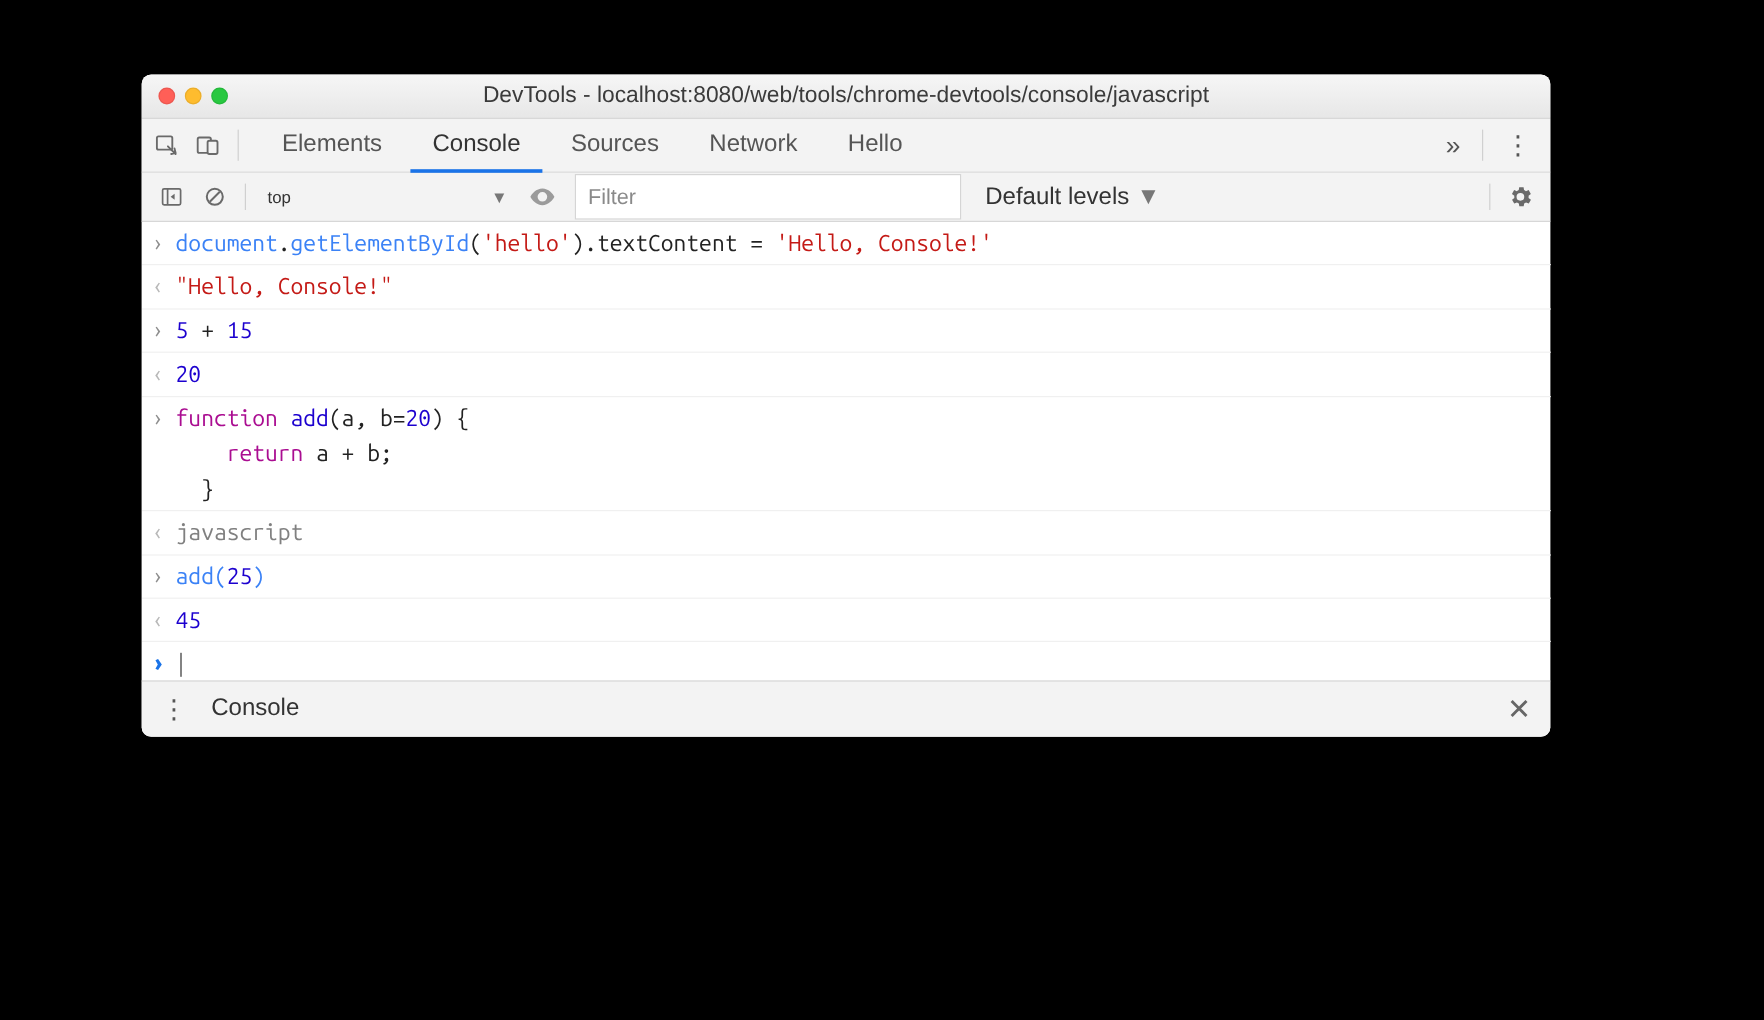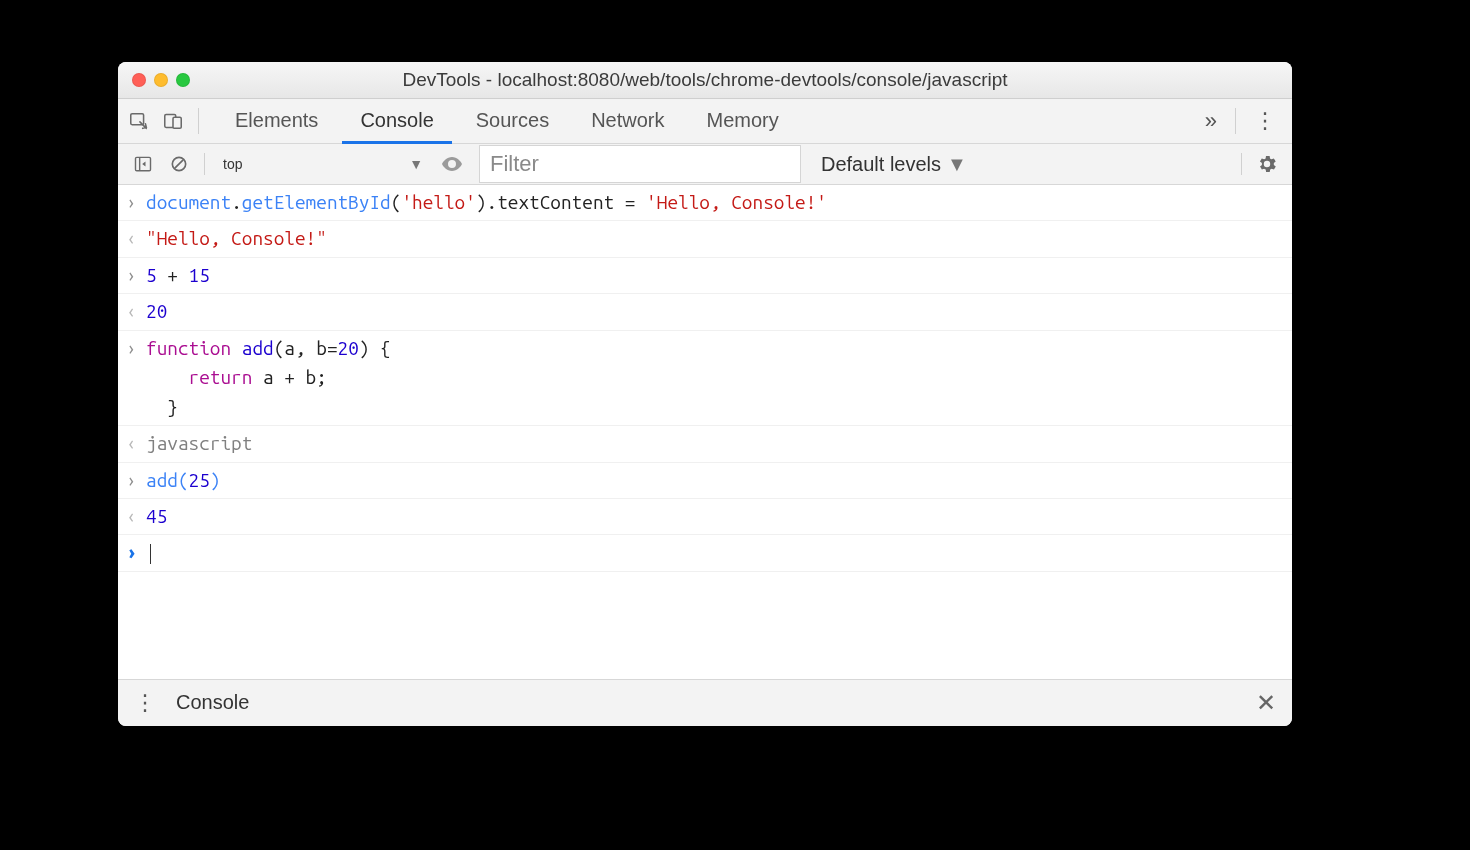--- a/index.html
+++ b/index.html
@@ -10,21 +10,21 @@
     background: #000;
     font-family: -apple-system, BlinkMacSystemFont, "Segoe UI", Helvetica, Arial, sans-serif;
     font-size: 14px;
     overflow: hidden;
   }
   .window {
     position: absolute;
     left: 118px;
     top: 62px;
     width: 1174px;
-    height: 664px;
+    height: 552px;
     background: #fff;
     border-radius: 8px;
     box-shadow: 0 30px 80px rgba(0,0,0,.55), 0 0 0 1px rgba(0,0,0,.08);
     display: flex;
     flex-direction: column;
     overflow: hidden;
   }
   .titlebar {
     height: 36px;
     background: linear-gradient(#f6f6f6,#e7e7e7);
@@ -145,21 +145,21 @@
   }
   .toolbar .context-select .caret { color:#777; }
   .toolbar .eye { color:#9b9b9b; }
   .filter {
     flex: 0 0 300px;
     margin: 0 8px;
     height: 28px;
     background: #fff;
     border: 1px solid #d5d5d5;
     padding: 4px 10px;
-    font-size: 22px;
+    font-size: 18px;
     color: #4c1d95;
   }
   .filter::placeholder { color: #8a8a8a; }
   .levels {
     display:flex;align-items:center;gap:6px;
     font-size:20px;color:#333;padding:0 10px;
   }
   .levels .caret { color:#777; }
   .toolbar .spacer { flex:1 1 auto; }
 
@@ -253,21 +253,21 @@
           <rect x="12" y="8" width="9" height="12" rx="1.5" fill="#f3f3f3"></rect>
         </svg>
       </div>
       <div class="divider"></div>
     </div>
     <div class="tabs" id="mainTabs">
         <div class="tab">Elements</div>
         <div class="tab active">Console</div>
         <div class="tab">Sources</div>
         <div class="tab">Network</div>
-        <div class="tab">Memory</div>
+        <div class="tab">Hello</div>
       </div>
     <div class="overflow-chevron">»</div>
     <div class="divider"></div>
     <div class="more-dots">⋮</div>
   </div>
 
   <div class="toolbar">
     <div class="iconbtn">
       <svg width="20" height="20" viewBox="0 0 24 24" fill="none" stroke="#6a6a6a" stroke-width="1.7">
         <rect x="3" y="4" width="18" height="16" rx="1.5"></rect>

